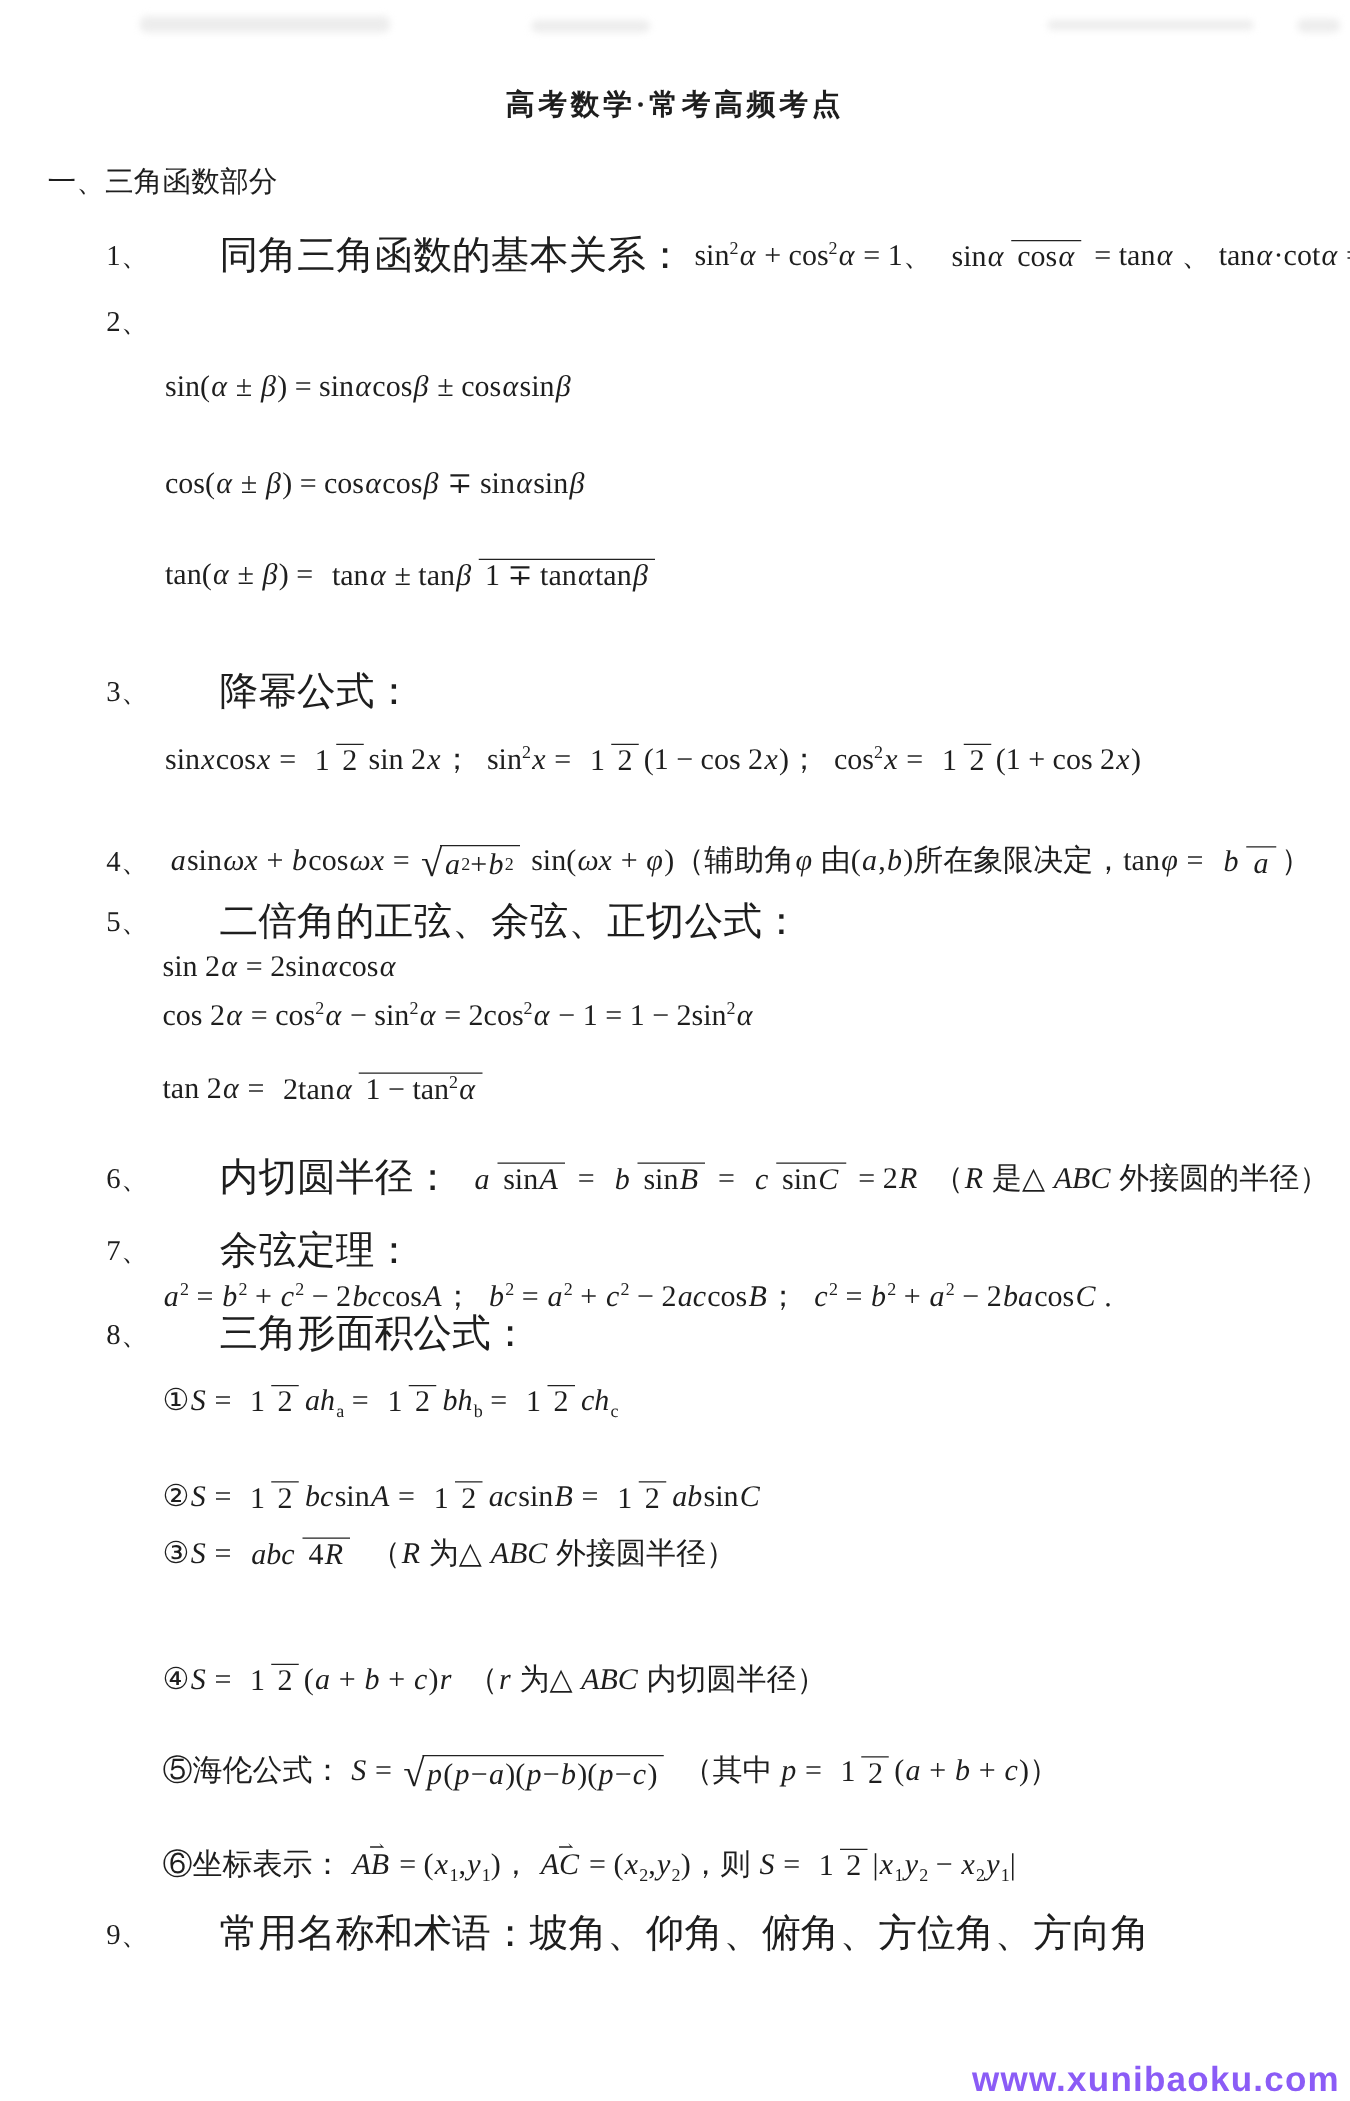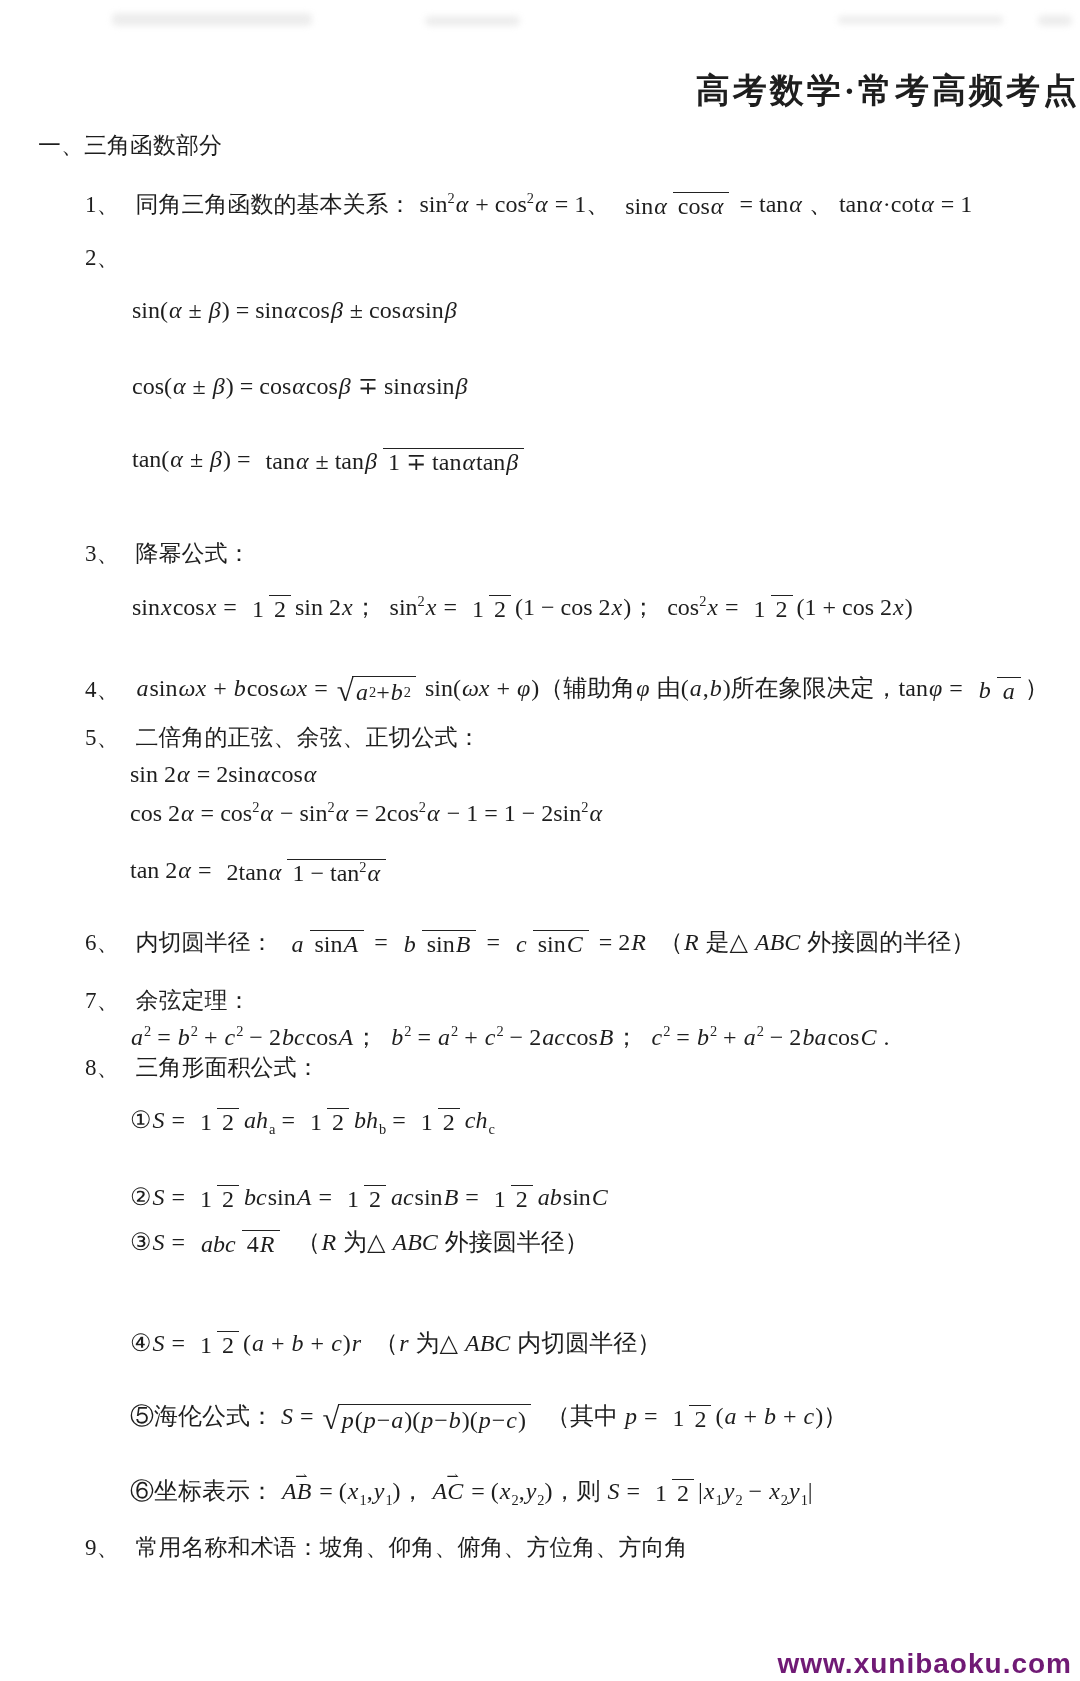--- a/index.html
+++ b/index.html
@@ -1,39 +1,39 @@
 <!DOCTYPE html>
 <html><head>
 <meta charset="utf-8">
 <style>
   html,body{margin:0;padding:0;background:#ffffff;}
   .page{position:relative;width:1080px;height:1681px;background:#fff;color:#1e1e1e;
         font-family:"Liberation Serif","DejaVu Serif",serif;overflow:hidden;}
   .smudge{position:absolute;background:#ededed;border-radius:5px;filter:blur(3px);}
-  .title{position:absolute;top:68px;left:0;width:100%;text-align:right;
-         font-size:34px;font-weight:bold;letter-spacing:3px;margin:0;}
+  .title{position:absolute;top:68px;left:0;width:100%;text-align:center;
+         font-size:23px;font-weight:bold;letter-spacing:3px;margin:0;}
   .section{position:absolute;left:38px;top:130px;font-size:23px;white-space:nowrap;}
   .row{position:absolute;display:flex;align-items:center;white-space:nowrap;}
   .inum{font-size:23px;margin-right:16px;flex:0 0 auto;}
-  .ilabel{font-size:23px;margin-right:8px;flex:0 0 auto;}
+  .ilabel{font-size:31px;margin-right:8px;flex:0 0 auto;margin-left:40px;}
   .math{font-size:24px;}
   .math i{font-style:italic;padding:0 1px;}
   sup{font-size:0.60em;vertical-align:super;line-height:0;}
   sub{font-size:0.60em;vertical-align:sub;line-height:0;}
   .f{display:inline-flex;flex-direction:row;align-items:center;vertical-align:middle;
      margin:0 4px;text-align:center;line-height:1.12;}
   .f .n{padding:0 5px;}
   .f .d{border-top:1.7px solid #222;padding:0 5px;}
   .sq{display:inline-flex;align-items:stretch;vertical-align:middle;margin:0 3px;}
   .rad{font-size:1.30em;line-height:0.95;align-self:flex-end;margin-right:-2px;}
   .ov{border-top:1.8px solid #222;padding:2px 5px 0 3px;display:inline-flex;align-items:center;}
   .vec{position:relative;font-style:italic;margin:0 2px;}
   .vec::after{content:'\21C0';position:absolute;left:45%;top:-0.72em;font-size:0.62em;font-style:normal;}
   .watermark{position:absolute;top:1648px;right:8px;font-family:"Liberation Sans","DejaVu Sans",sans-serif;
-             font-weight:bold;font-size:28px;color:#701a75;letter-spacing:1px;}
+             font-weight:bold;font-size:28px;color:#8b5cf6;letter-spacing:1px;}
 </style>
 </head>
 <body>
 
 <div class="page">
 
   <div class="smudge" style="left:112px;top:13px;width:200px;height:13px;"></div>
   <div class="smudge" style="left:425px;top:16px;width:95px;height:10px;"></div>
   <div class="smudge" style="left:838px;top:16px;width:165px;height:8px;"></div>
   <div class="smudge" style="left:1038px;top:15px;width:34px;height:11px;"></div>

